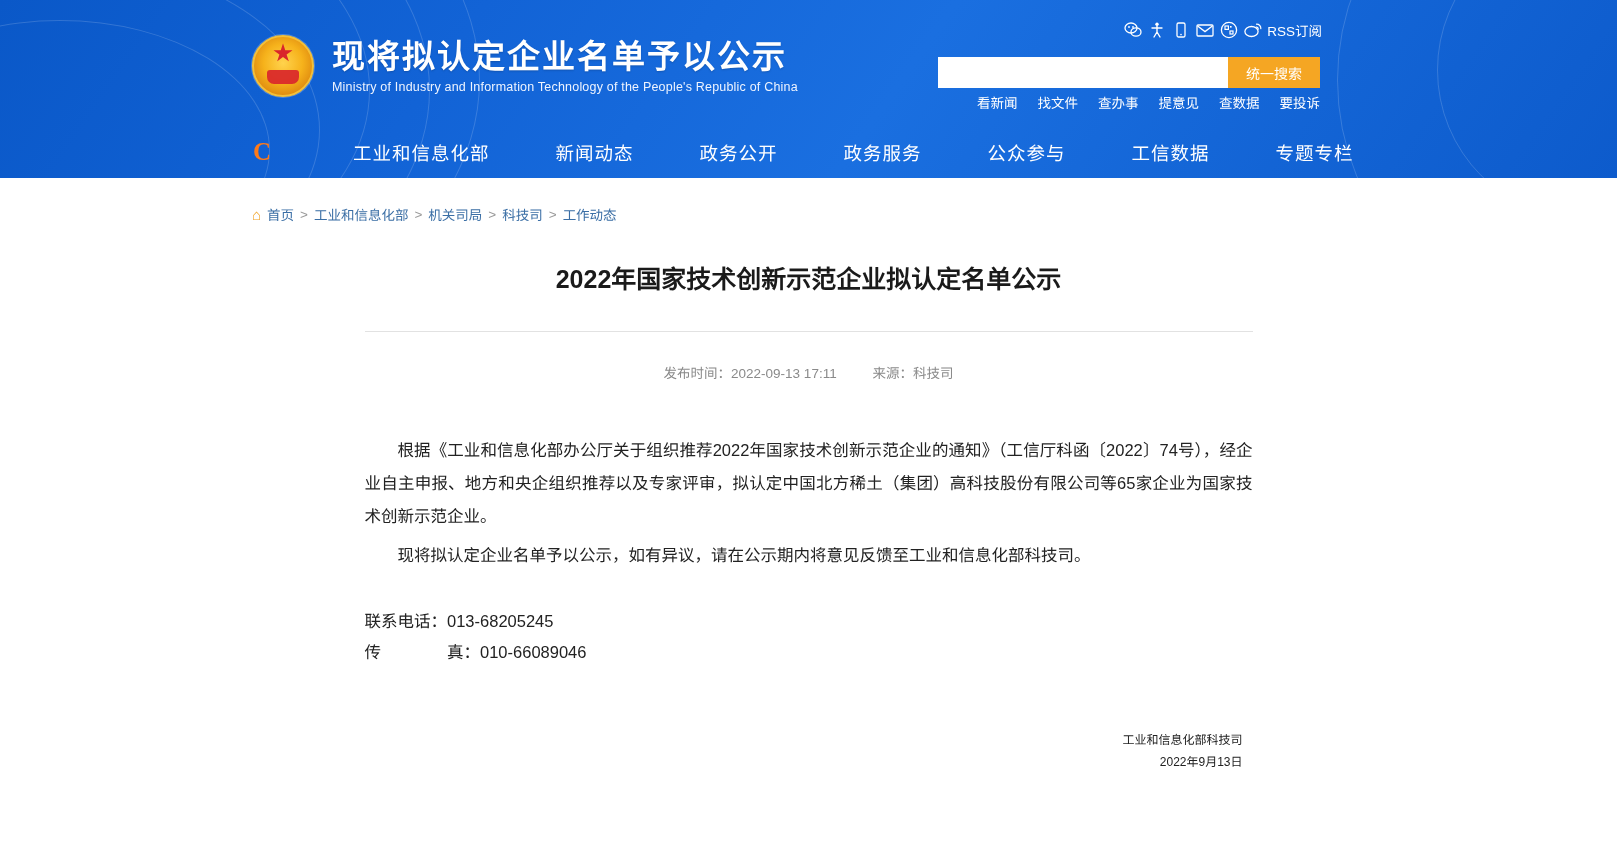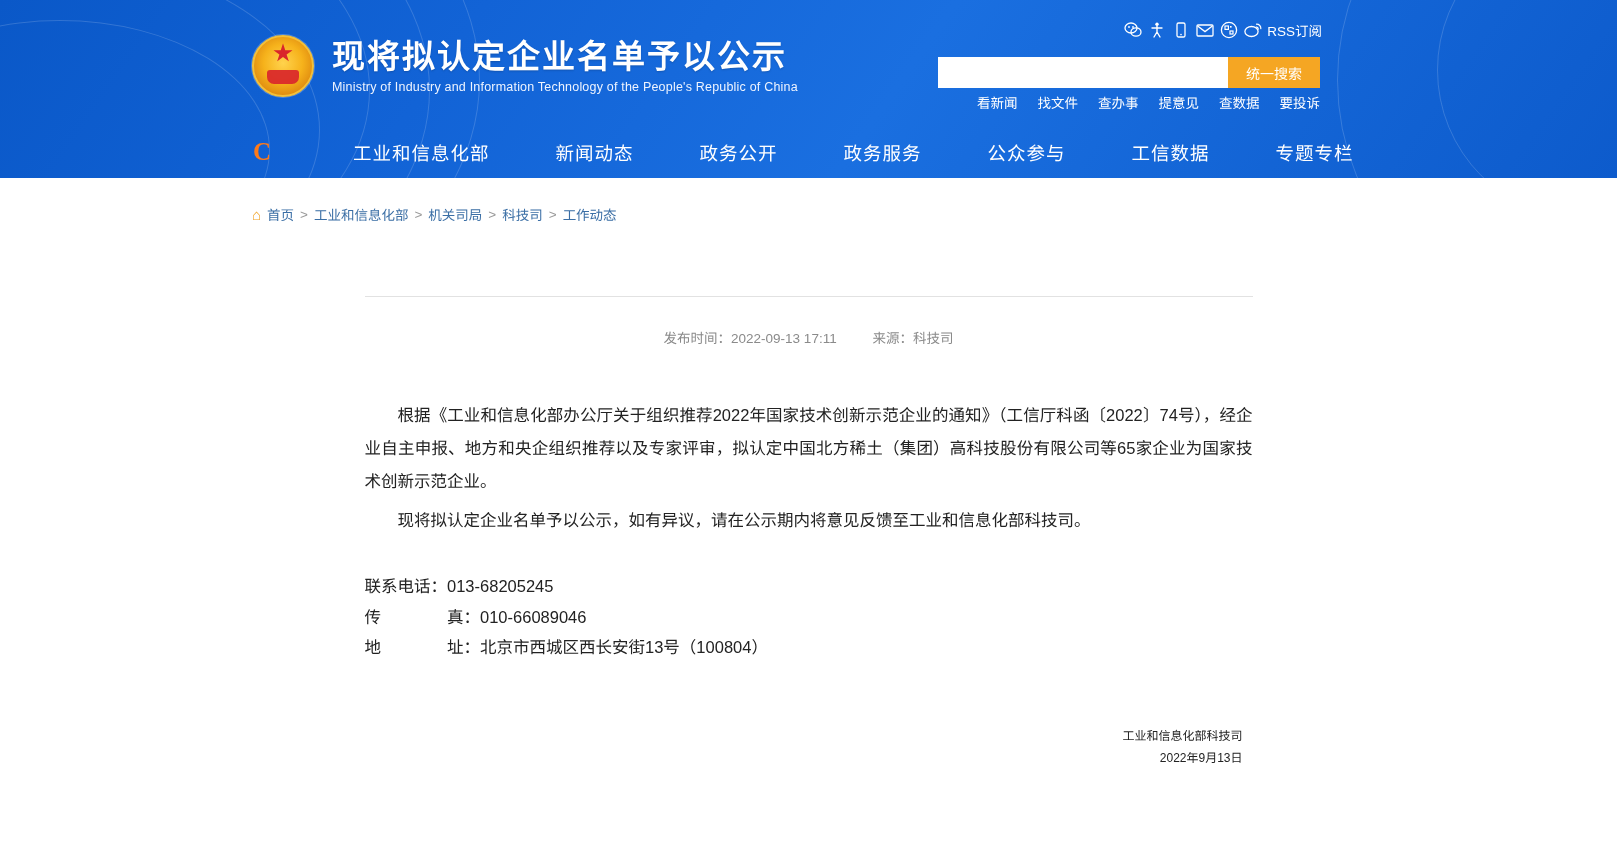--- a/index.html
+++ b/index.html
@@ -328,40 +328,38 @@
     <span class="sep">&gt;</span>
     <a href="#">机关司局</a>
     <span class="sep">&gt;</span>
     <a href="#">科技司</a>
     <span class="sep">&gt;</span>
     <span class="cur">工作动态</span>
   </div>
 </div>
 
 <div class="article">
+  <div class="art-title">2022年国家技术创新示范企业拟认定名单公示</div>
 
   <div class="art-meta">
     <span>发布时间：2022-09-13 17:11</span>
     <span>来源：科技司</span>
   </div>
 
   <div class="art-body">
     <p class="indent">根据《工业和信息化部办公厅关于组织推荐2022年国家技术创新示范企业的通知》（工信厅科函〔2022〕74号），经企业自主申报、地方和央企组织推荐以及专家评审，拟认定中国北方稀土（集团）高科技股份有限公司等65家企业为国家技术创新示范企业。</p>
     <p class="indent">现将拟认定企业名单予以公示，如有异议，请在公示期内将意见反馈至工业和信息化部科技司。</p>
   </div>
 
   <div class="art-contact">
     <div>
       <span class="lbl">联系电话：</span><span>013-68205245</span>
     </div>
     <div>
       <span class="lbl">传　　　　真：</span><span>010-66089046</span>
     </div>
-    <div>
-      <span class="lbl">地　　　　址：</span><span>北京市西城区西长安街13号（100804）</span>
-    </div>
   </div>
 
   <div class="sign">
     <div>工业和信息化部科技司</div>
     <div>2022年9月13日</div>
   </div>
 </div>
 
 </body></html>

